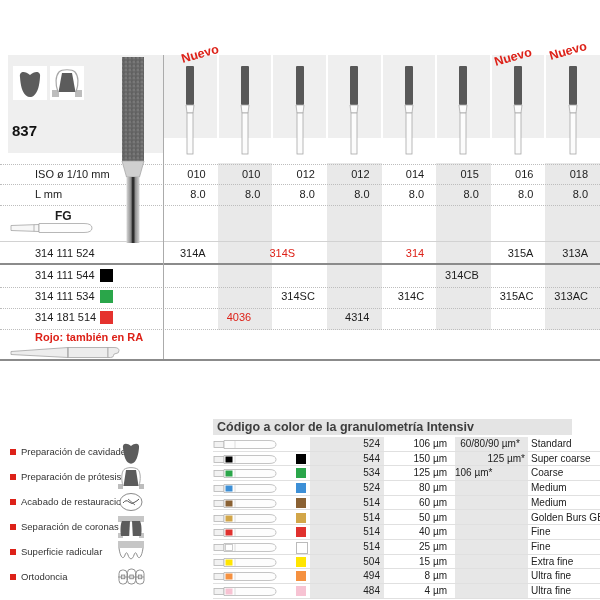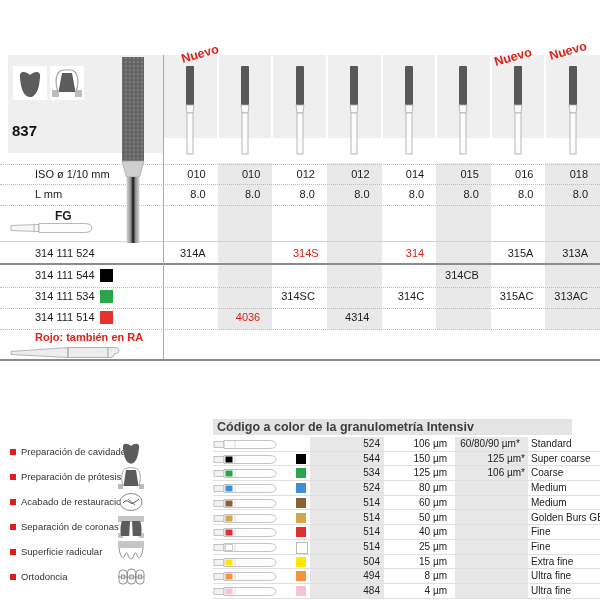--- a/index.html
+++ b/index.html
@@ -185,36 +185,36 @@
     <svg width="84" height="14" viewBox="0 0 84 14">
       <polygon points="1,4.5 29,3.5 29,10.5 1,9.5" fill="#f7f7f7" stroke="#a5a5a5" stroke-width="0.8"></polygon>
       <line x1="24" y1="3.7" x2="24" y2="10.3" stroke="#a5a5a5" stroke-width="0.8"></line>
       <path d="M29,2.5 H74 Q82,2.5 82,7 Q82,11.5 74,11.5 H29 Z" fill="#fdfdfd" stroke="#a5a5a5" stroke-width="0.8"></path>
     </svg>
   </div>
 
   <div id="code-rows">
       <div class="row-label" style="left: 35px; top: 247px;">314 111 524</div>
       <div class="cell-val" style="left: 163px; top: 247px; width: 42.625px;">314A</div>
-      <div class="cell-val red" style="left: 276px; top: 247px; width: 42.625px;">314S</div>
+      <div class="cell-val red" style="left: 261px; top: 247px; width: 42.625px; text-align: center;">314S</div>
       <div class="cell-val red" style="left: 381.5px; top: 247px; width: 42.625px;">314</div>
       <div class="cell-val" style="left: 490.75px; top: 247px; width: 42.625px;">315A</div>
       <div class="cell-val" style="left: 545.375px; top: 247px; width: 42.625px;">313A</div>
       <div class="row-label" style="left: 35px; top: 269px;">314 111 544</div>
       <div class="sq" style="left: 100px; top: 269px; background: rgb(0, 0, 0);"></div>
       <div class="cell-val" style="left: 436.125px; top: 269px; width: 42.625px;">314CB</div>
       <div class="row-label" style="left: 35px; top: 290px;">314 111 534</div>
       <div class="sq" style="left: 100px; top: 290px; background: rgb(42, 166, 74);"></div>
       <div class="cell-val" style="left: 272.25px; top: 290px; width: 42.625px;">314SC</div>
       <div class="cell-val" style="left: 381.5px; top: 290px; width: 42.625px;">314C</div>
       <div class="cell-val" style="left: 490.75px; top: 290px; width: 42.625px;">315AC</div>
       <div class="cell-val" style="left: 545.375px; top: 290px; width: 42.625px;">313AC</div>
-      <div class="row-label" style="left: 35px; top: 311px;">314 111 514</div>
+      <div class="row-label" style="left: 35px; top: 311px;">314 181 514</div>
       <div class="sq" style="left: 100px; top: 311px; background: rgb(229, 50, 46);"></div>
-      <div class="cell-val red" style="left: 217.625px; top: 311px; width: 42.625px;">4036</div>
+      <div class="cell-val red" style="left: 217.625px; top: 311px; width: 42.625px; text-align: center;">4036</div>
       <div class="cell-val" style="left: 326.875px; top: 311px; width: 42.625px;">4314</div>
     </div>
   <div class="footnote" style="left:35px;top:331px;">Rojo: también en RA</div>
 
   <div class="abs" style="left:10px;top:345px;">
     <svg width="112" height="16" viewBox="0 0 112 16">
       <polygon points="1,6.5 58,2.5 58,12.5 1,9.5" fill="#ededed" stroke="#a5a5a5" stroke-width="0.8"></polygon>
       <rect x="58" y="2.5" width="40" height="10" fill="#ededed" stroke="#a5a5a5" stroke-width="0.8"></rect>
       <path d="M98,2.5 H104 Q109,2.5 109,5.5 Q109,8.5 106,8.5 Q103.5,8.5 103.5,10.5 Q103.5,12.5 100.5,12.5 H98 Z" fill="#ededed" stroke="#a5a5a5" stroke-width="0.8"></path>
       <line x1="58" y1="2.5" x2="58" y2="12.5" stroke="#a5a5a5" stroke-width="0.8"></line>
@@ -314,21 +314,21 @@
         <div class="grit-row" style="top: 29.4px;">
           <div class="grit-bur"><svg width="70" height="13" viewBox="0 0 70 13">
     <rect x="1" y="3.5" width="10" height="6" fill="#f2f2f2" stroke="#b5b5b5" stroke-width="0.8"></rect>
     <path d="M11,2.5 H56 Q63,2.5 63,6.5 Q63,10.5 56,10.5 H11 Z" fill="#fdfdfd" stroke="#b5b5b5" stroke-width="0.8"></path>
     <rect x="12.5" y="3.5" width="7" height="6" fill="#2aa64a"></rect>
               <line x1="22" y1="2.9" x2="22" y2="10.1" stroke="#cfcfcf" stroke-width="0.7"></line>
             </svg></div>
           <div class="grit-sq" style="background: rgb(42, 166, 74);"></div>
           <div class="grit-cell" style="left: 97px; width: 70px; text-align: right;">534</div>
           <div class="grit-cell" style="left: 171px; width: 63px; text-align: right;">125 µm</div>
-          <div class="grit-cell" style="left: 242px; width: 70px; text-align: right;">106 µm*</div>
+          <div class="grit-cell" style="left: 242px; width: 70px; text-align: left;">106 µm*</div>
           <div class="grit-cell" style="left: 318px;">Coarse</div>
         </div>
         <div class="grit-row" style="top: 44.1px;">
           <div class="grit-bur"><svg width="70" height="13" viewBox="0 0 70 13">
     <rect x="1" y="3.5" width="10" height="6" fill="#f2f2f2" stroke="#b5b5b5" stroke-width="0.8"></rect>
     <path d="M11,2.5 H56 Q63,2.5 63,6.5 Q63,10.5 56,10.5 H11 Z" fill="#fdfdfd" stroke="#b5b5b5" stroke-width="0.8"></path>
     <rect x="12.5" y="3.5" width="7" height="6" fill="#3d8fd6"></rect>
               <line x1="22" y1="2.9" x2="22" y2="10.1" stroke="#cfcfcf" stroke-width="0.7"></line>
             </svg></div>
           <div class="grit-sq" style="background: rgb(61, 143, 214);"></div>

